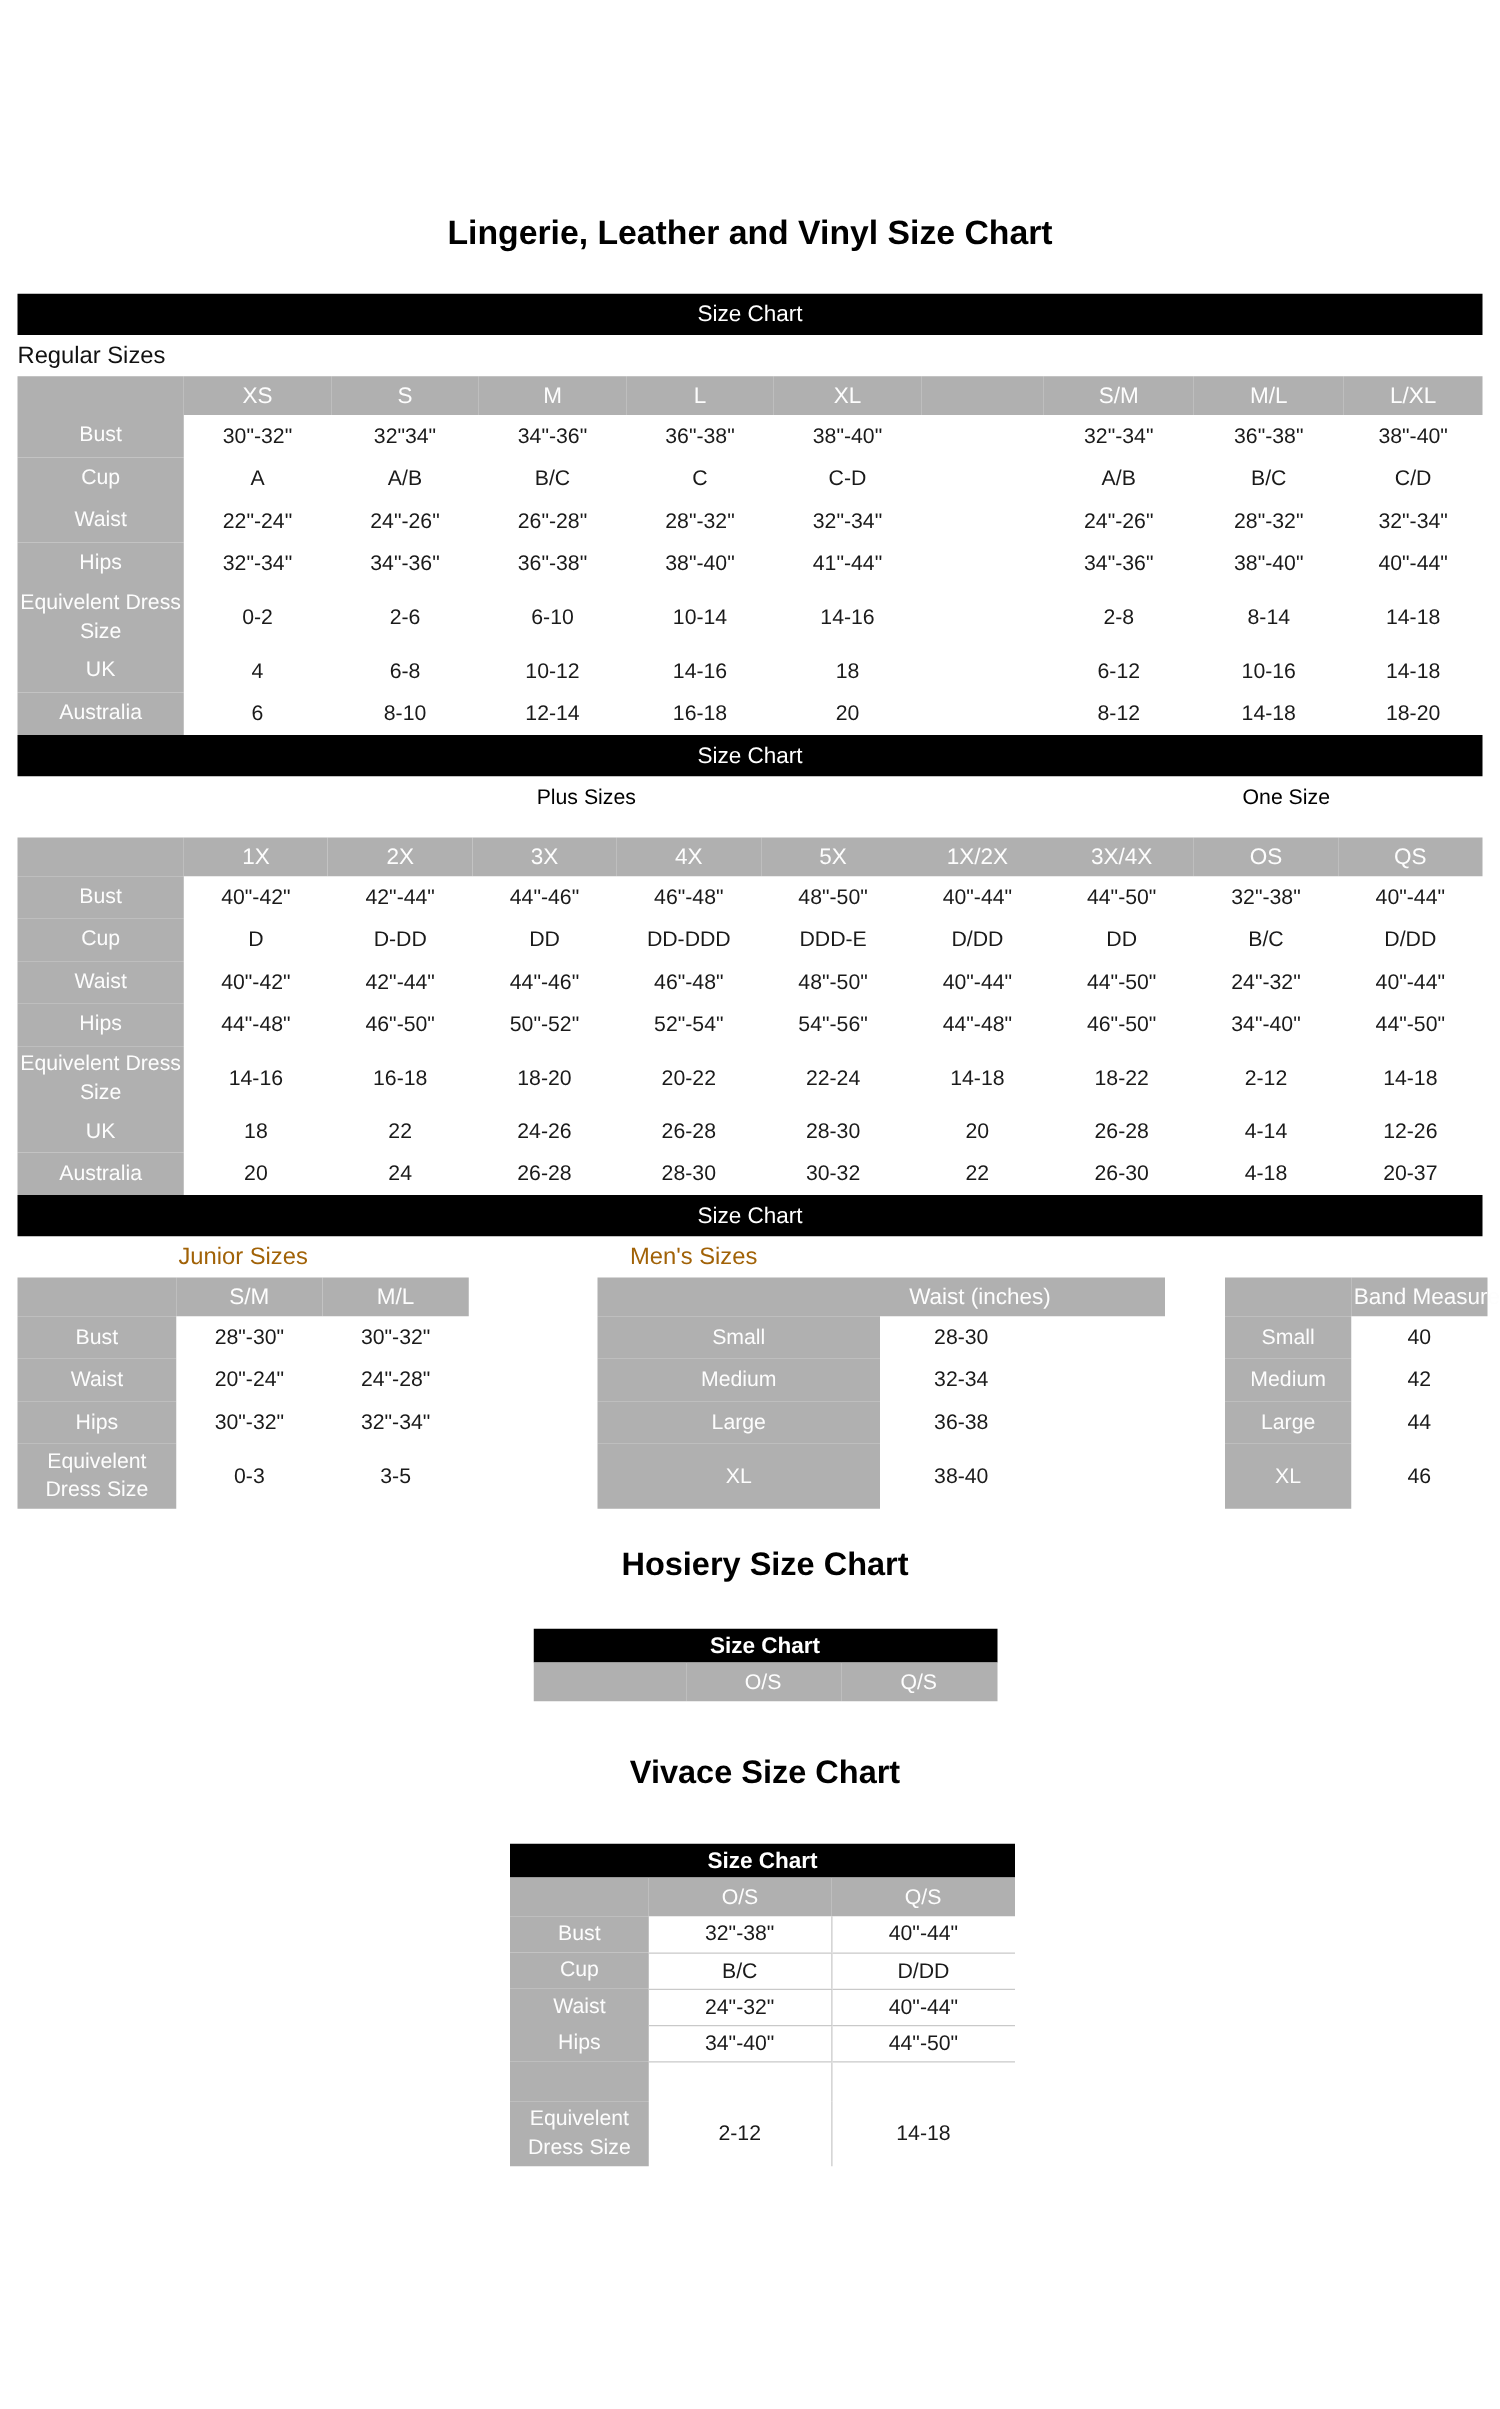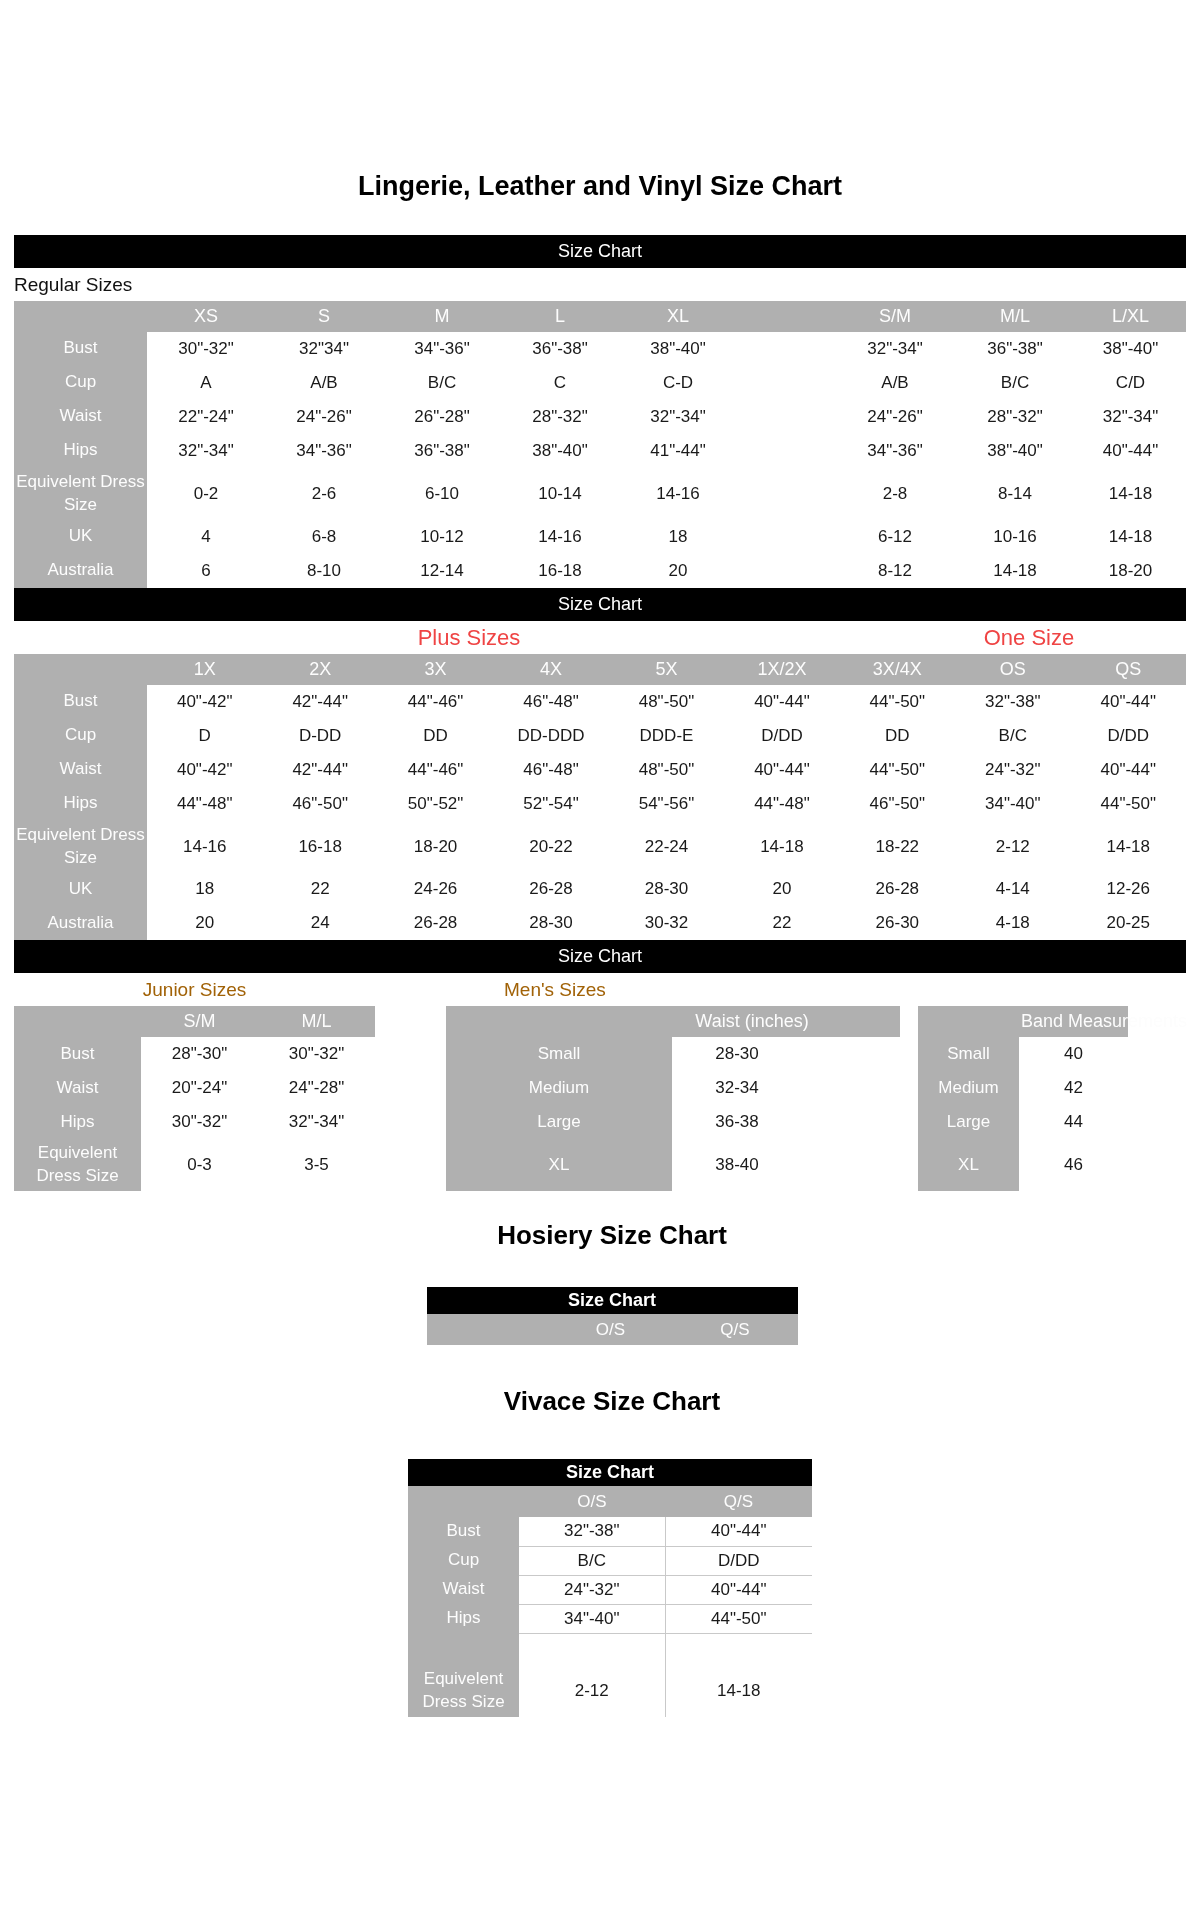--- a/index.html
+++ b/index.html
@@ -12,39 +12,39 @@
   .page { padding-top:172px; }
   h1 { font-size:27px; line-height:1.1; font-weight:bold; text-align:center; margin:0 0 33px; color:#000; }
   h2 { font-size:26px; line-height:1.15; font-weight:bold; text-align:center; color:#000; position:relative; left:12px; }
   h2.hosiery-title { margin:30px 0 0; }
   h2.vivace-title  { margin:42px 0 0; }
 
   .chart-wrap { margin:0 14px; }
   .black-bar { background:#000; color:#fff; height:33px; line-height:33px; text-align:center; font-size:18px; }
   .black-bar.small { height:27px; line-height:27px; font-weight:bold; }
   .section-label { height:33px; line-height:33px; text-align:left; font-size:19px; color:#111; }
-  .dual-label { position:relative; height:33px; font-size:22px; color:#ef4444; }
+  .dual-label { position:relative; height:49px; font-size:17px; color:#000000; }
   .dual-label span { position:absolute; top:0; line-height:33px; width:220px; text-align:center; }
   .plus-label { left:345px; }
   .one-size-label { left:905px; }
   .split-labels { display:flex; height:33px; line-height:33px; font-size:19px; color:#a16207; }
   .junior-heading { width:361px; text-align:center; }
   .mens-heading { width:682px; margin-left:129px; text-align:left; }
 
   table.size-table { border-collapse:collapse; table-layout:fixed; }
   .size-table th, .size-table td { padding:0 2px; font-weight:normal; overflow:visible; }
   .size-table thead th { background:#b0b0b0; color:#fdfdfd; height:31px; font-size:18px; text-align:center; }
   .size-table tbody th { background:#b0b0b0; color:#fdfdfd; font-size:17px; text-align:center; line-height:1.35; padding:3px 2px; }
   .size-table tbody td { color:#1a1a1a; font-size:17px; text-align:center; }
   .size-table tbody tr { height:34px; }
 
   .tbl-regular, .tbl-plus { width:1172px; }
   .bottom-row { display:flex; align-items:flex-start; }
   .tbl-junior { width:361px; }
-  .mens-tables { display:flex; margin-left:71px; }
+  .mens-tables { display:flex; margin-left:103px;gap:30px; }
   .tbl-mens-waist { width:454px; margin-right:18px; }
   .tbl-mens-band  { width:210px; }
   .tbl-mens-waist tbody td { padding-right:100px; }
   .tbl-mens-waist thead th:nth-child(2) { padding-right:70px; }
   .tbl-mens-band thead th:nth-child(2) { white-space:nowrap; text-align:right; padding-right:4px; }
   .tbl-mens-waist tbody tr:last-child,
   .tbl-mens-band  tbody tr:last-child { height:52px; }
 
   .small-chart { margin:0 auto; position:relative; }
   .hosiery-wrap { width:371px; left:12px; margin-top:36px; }
@@ -280,21 +280,21 @@
           <tr>
             <th>Australia</th>
             <td>20</td>
             <td>24</td>
             <td>26-28</td>
             <td>28-30</td>
             <td>30-32</td>
             <td>22</td>
             <td>26-30</td>
             <td>4-18</td>
-            <td>20-25</td>
+            <td>20-37</td>
           </tr>
         </tbody>
       </table>
 
     <div class="black-bar">Size Chart</div>
     <div class="split-labels">
       <span class="junior-heading">Junior Sizes</span>
       <span class="mens-heading">Men's Sizes</span>
     </div>
     <div class="bottom-row">

